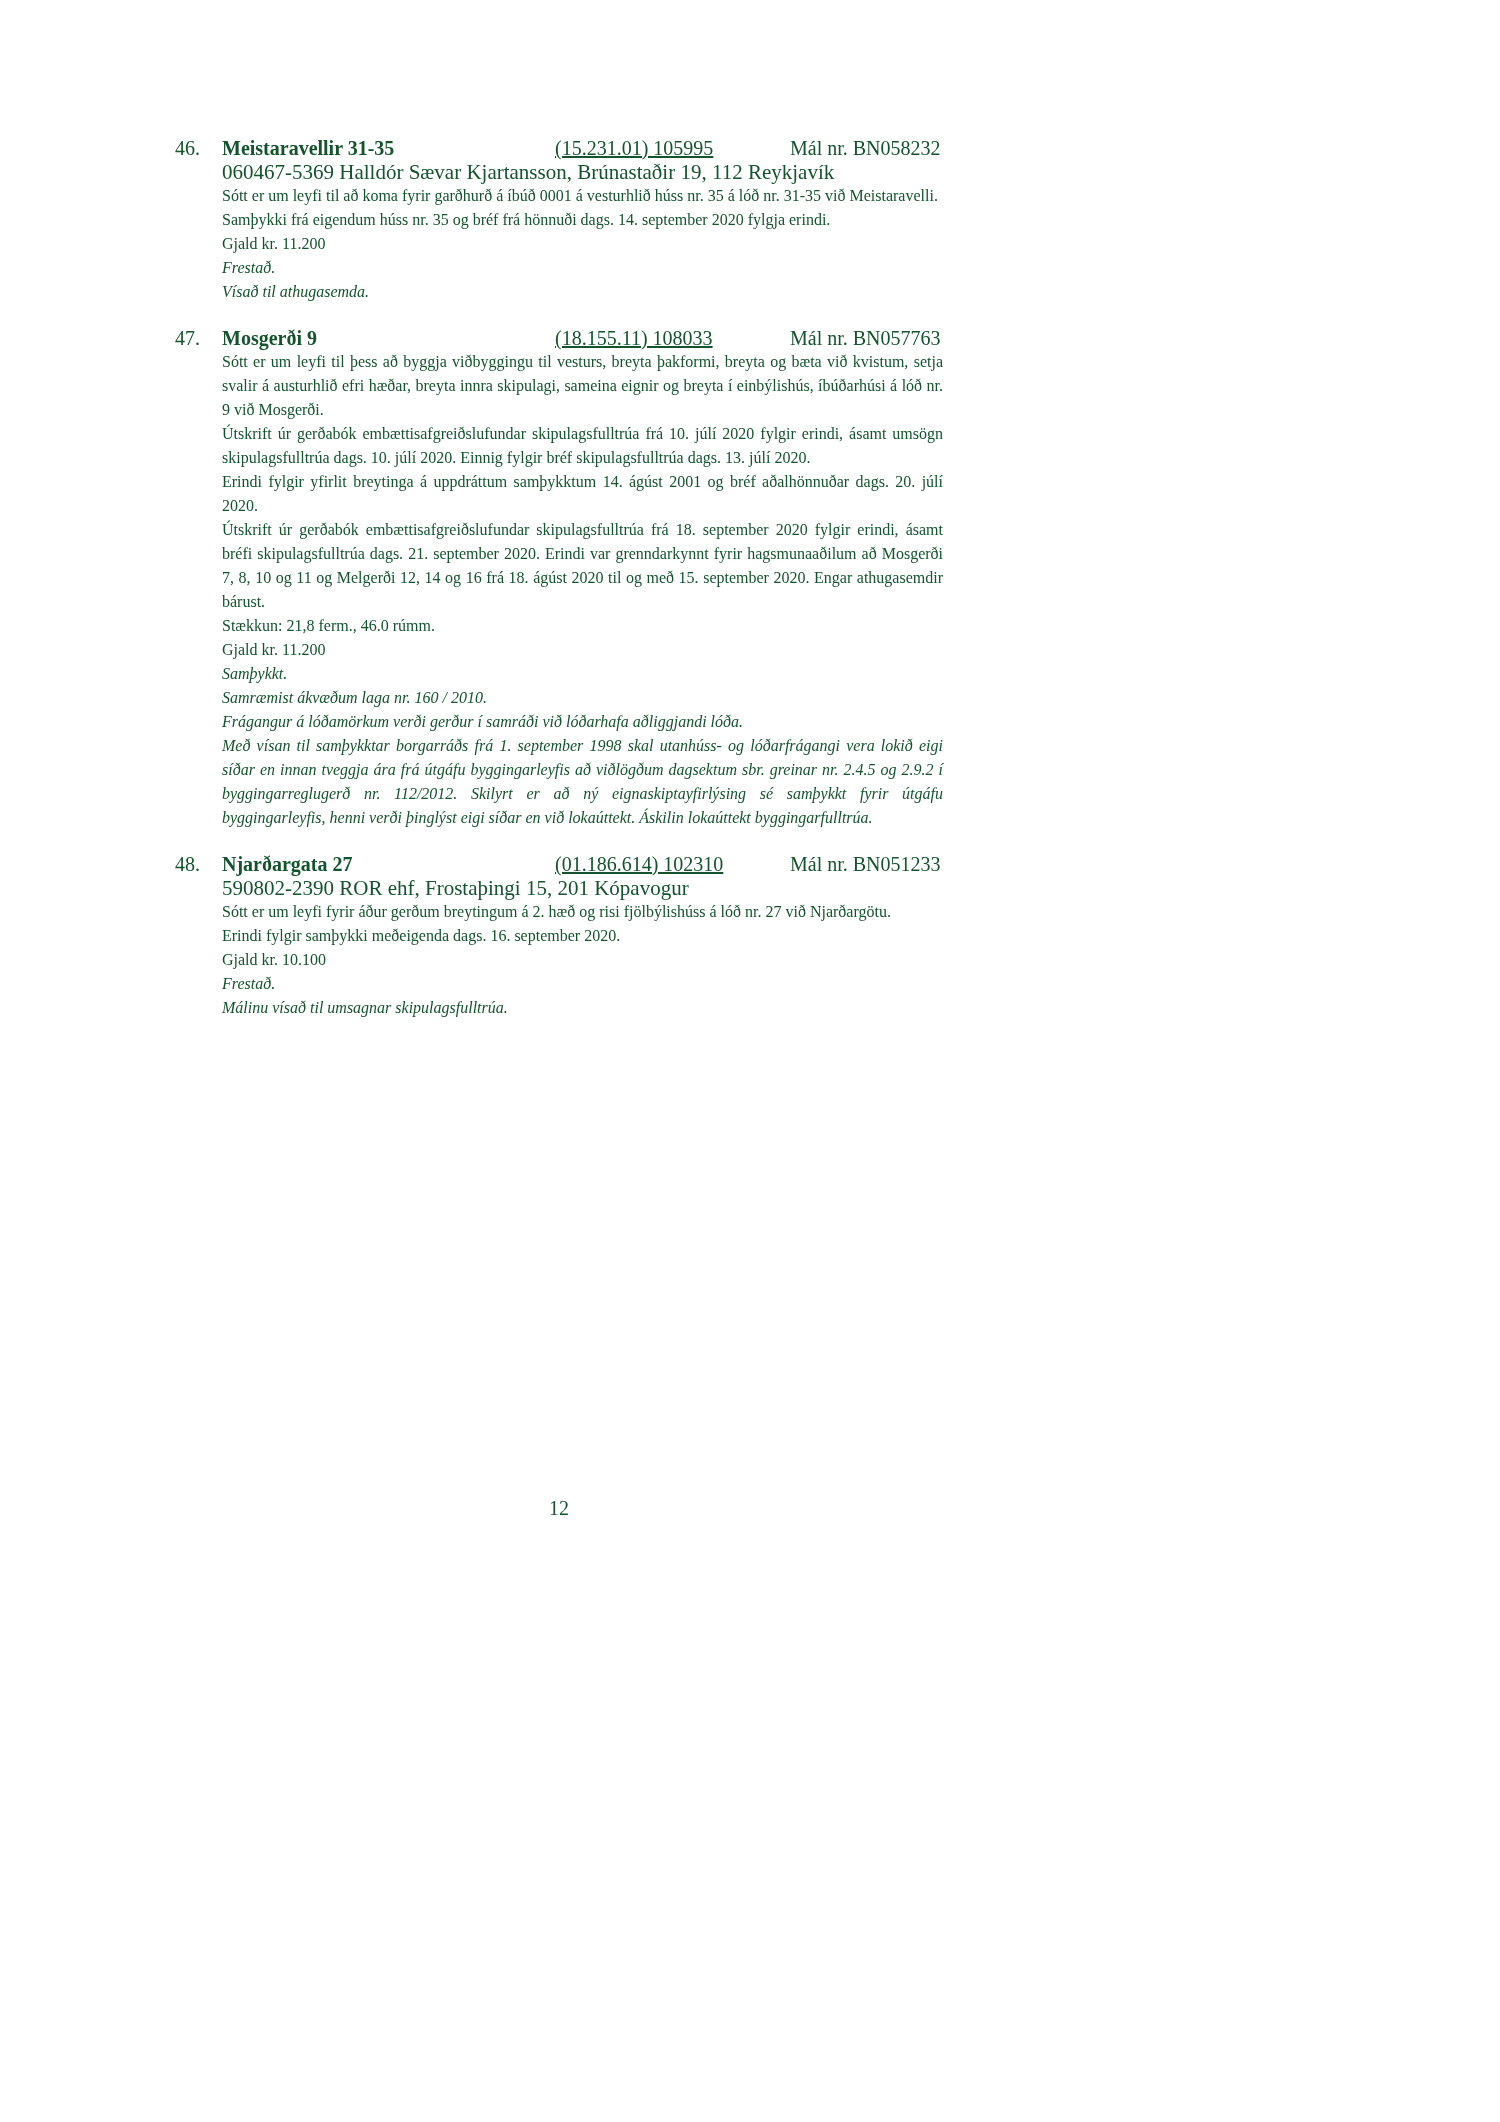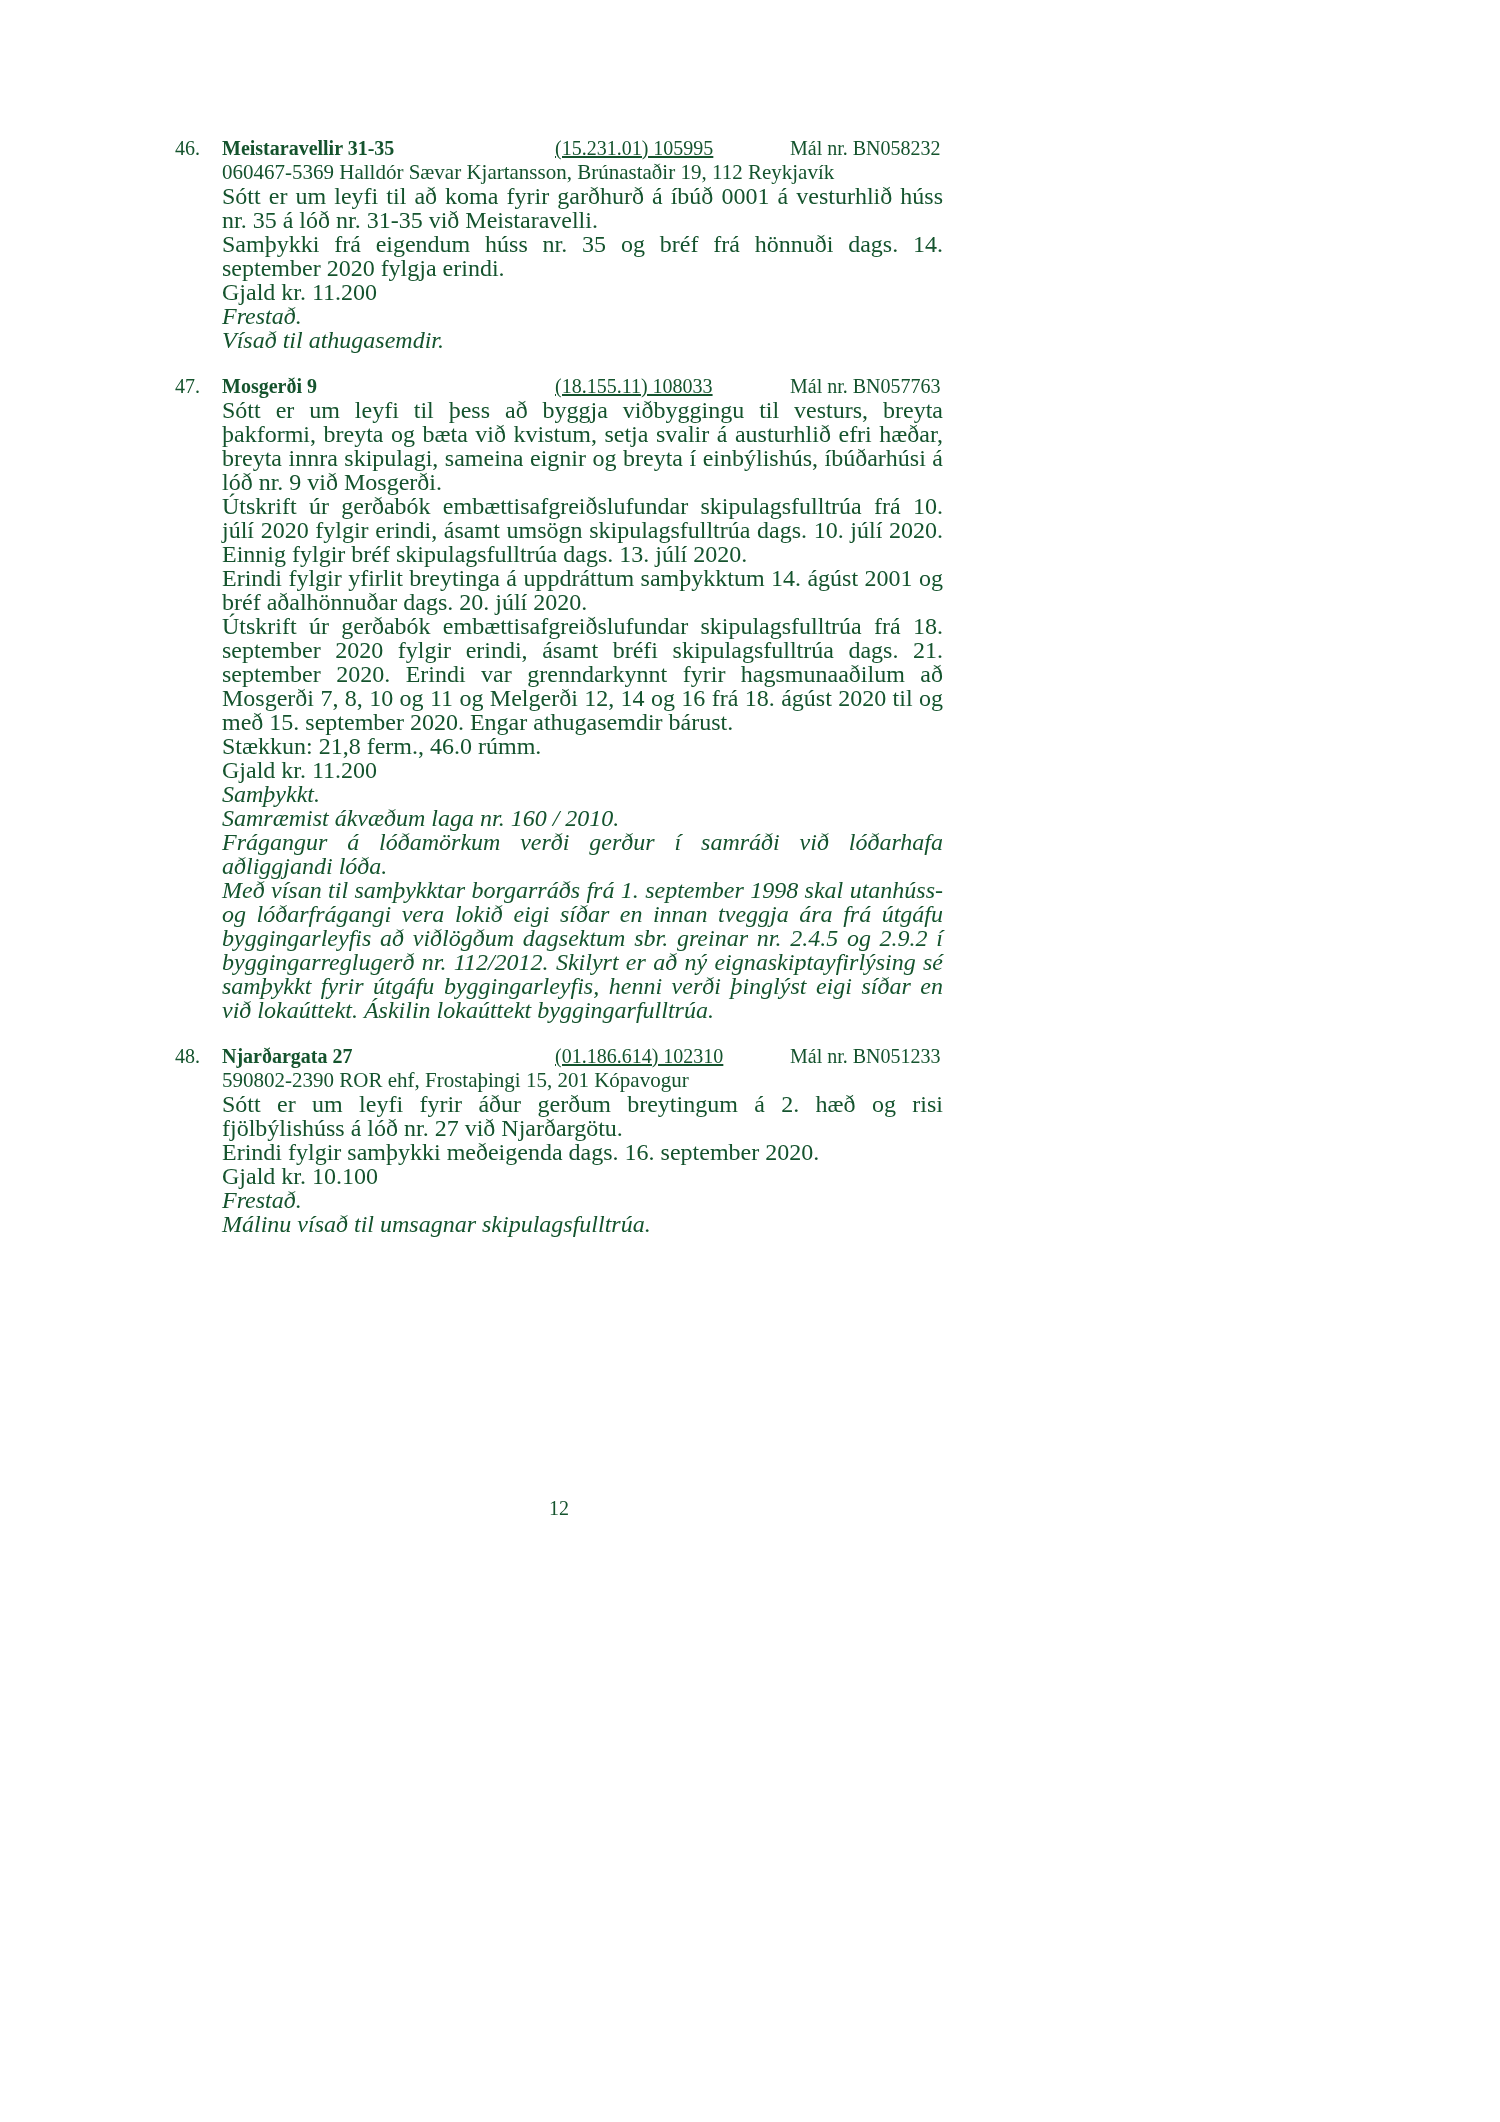--- a/index.html
+++ b/index.html
@@ -24,21 +24,21 @@
     display: flex;
     font-size: 20px;
     line-height: 24px;
   }
   .case-header .num   { width: 47px;  flex: none; }
   .case-header .title { width: 333px; flex: none; font-weight: bold; }
   .case-header .ref   { width: 235px; flex: none; text-decoration: underline; }
   .case-header .caseno{ flex: 1; }
   .case-body { padding-left: 47px; }
   .case-body p {
-    font-size: 24px;
+    font-size: 16px;
     line-height: 24px;
     text-align: justify;
   }
   .case-body p.applicant {
     font-size: 21px;
     line-height: 24px;
     text-align: left;
   }
   .case-body p.decision { font-style: italic; }
   .page-number {
@@ -63,21 +63,21 @@
         <span class="title">Meistaravellir 31-35</span>
         <span class="ref">(15.231.01) 105995</span>
         <span class="caseno">Mál nr. BN058232</span>
       </div>
       <div class="case-body">
         <p class="applicant">060467-5369 Halldór Sævar Kjartansson, Brúnastaðir 19, 112 Reykjavík</p>
         <p>Sótt er um leyfi til að koma fyrir garðhurð á íbúð 0001  á vesturhlið húss nr. 35 á lóð nr. 31-35 við Meistaravelli.</p>
         <p>Samþykki frá eigendum húss nr. 35 og bréf frá hönnuði dags. 14. september 2020 fylgja erindi.</p>
         <p>Gjald kr. 11.200</p>
         <p class="decision">Frestað.</p>
-        <p class="decision">Vísað til athugasemdir.</p>
+        <p class="decision">Vísað til athugasemda.</p>
       </div>
     </section>
 
     <section class="case">
       <div class="case-header">
         <span class="num">47.</span>
         <span class="title">Mosgerði 9</span>
         <span class="ref">(18.155.11) 108033</span>
         <span class="caseno">Mál nr. BN057763</span>
       </div>

